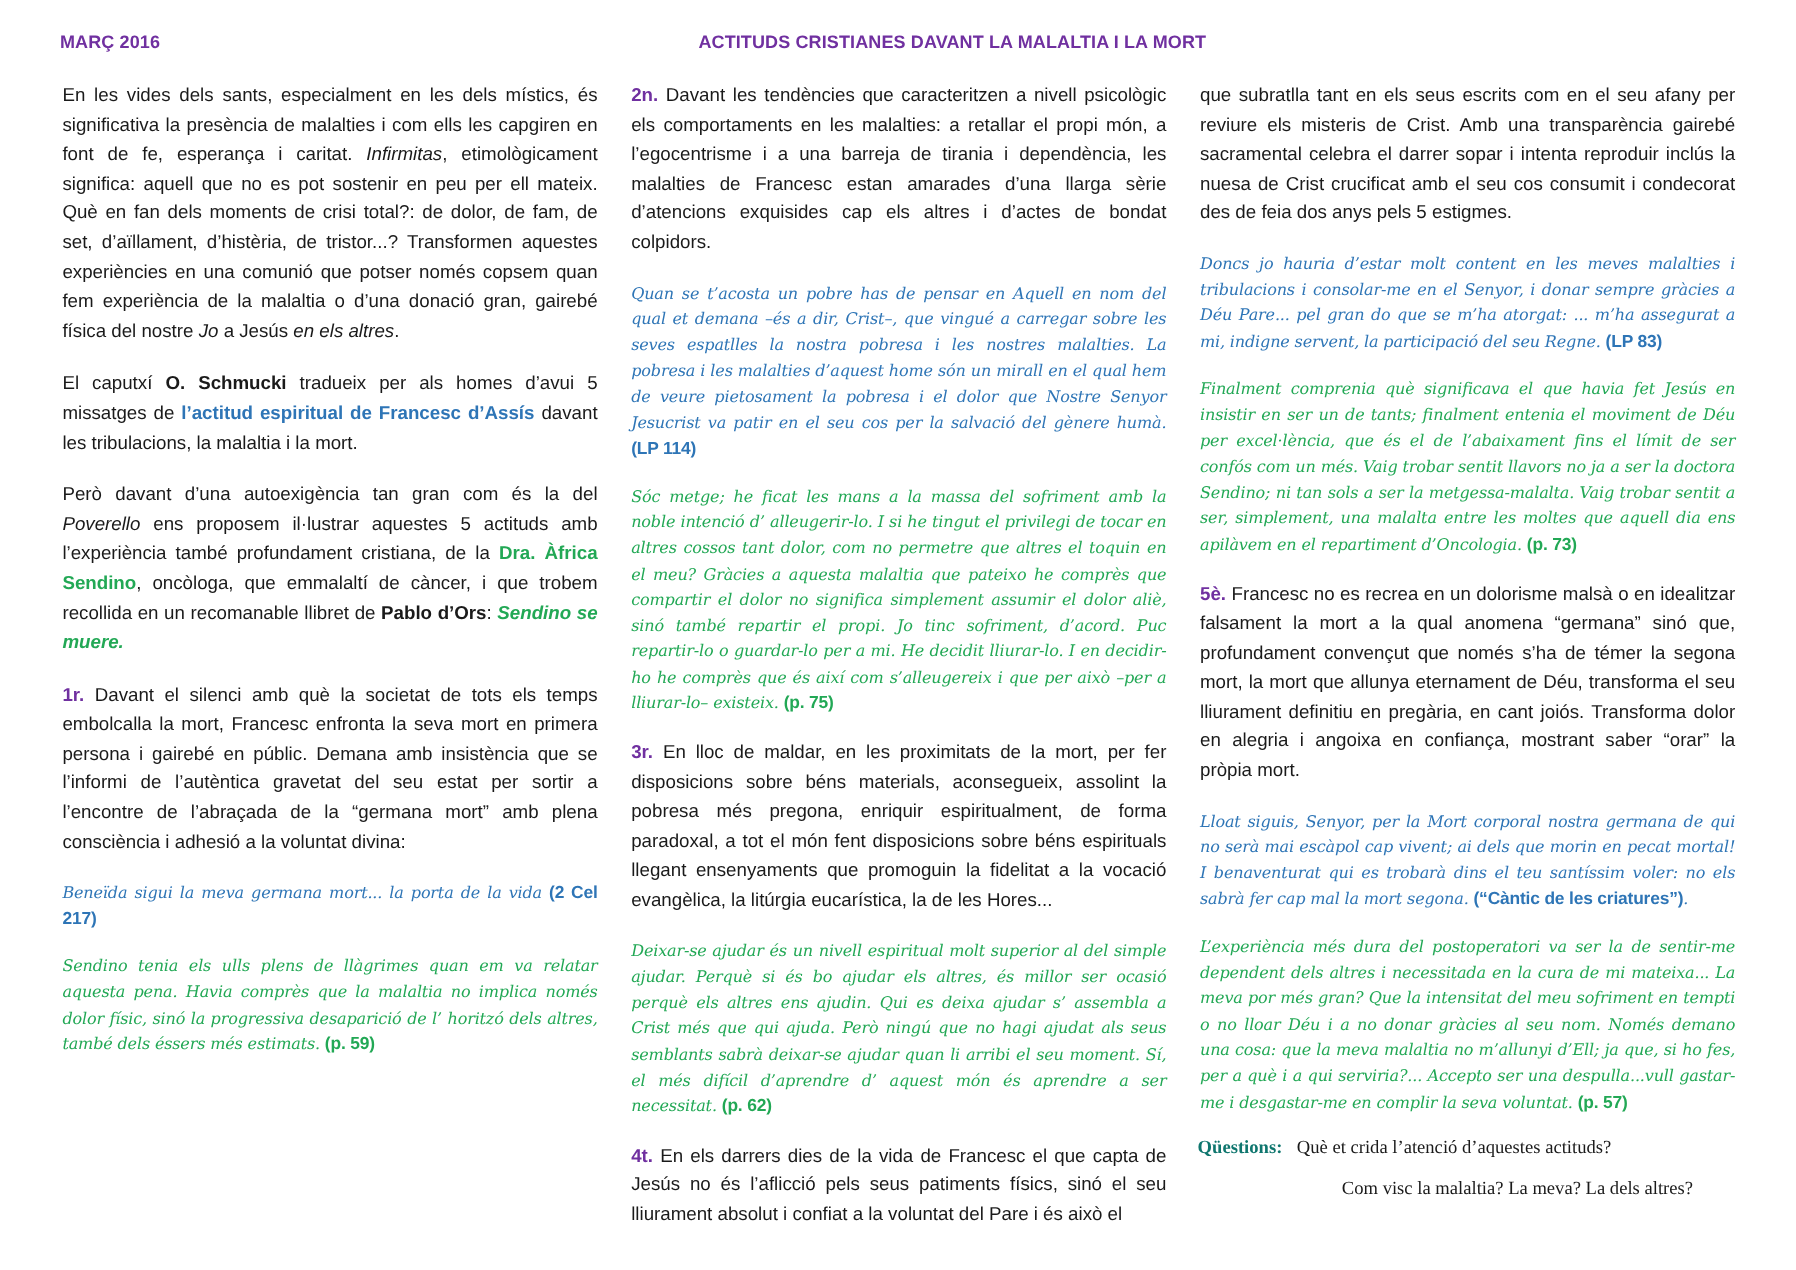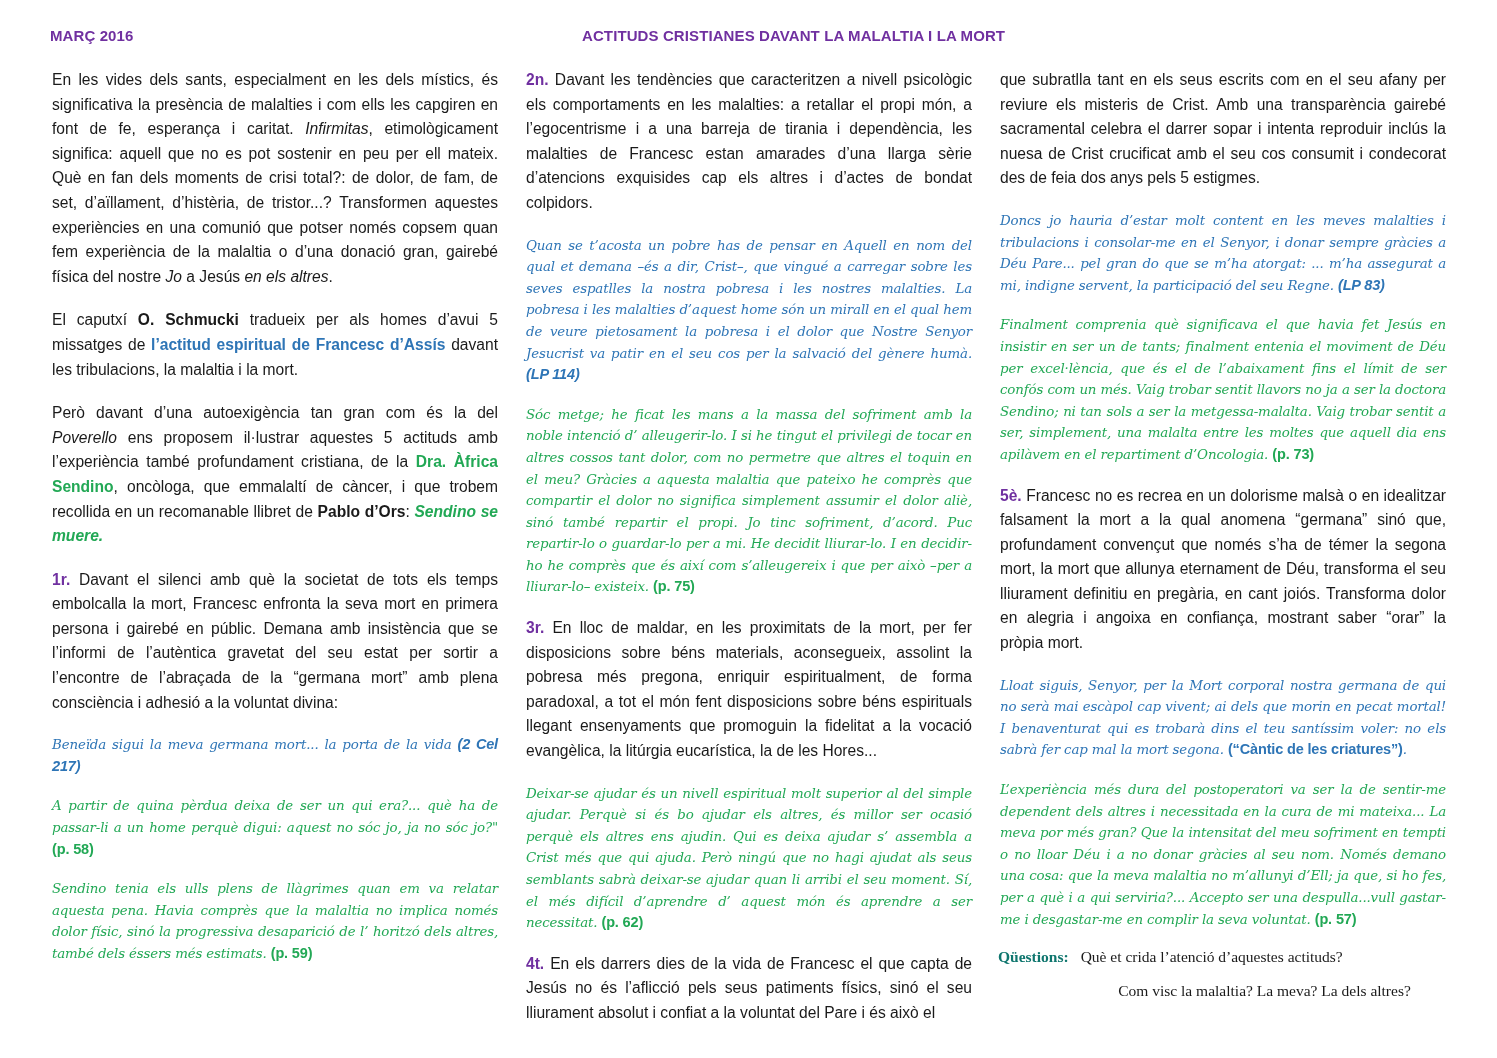--- a/index.html
+++ b/index.html
@@ -12,21 +12,21 @@
   .hdr-center { left: 538px; margin-left: 44px; }
   .col { position: absolute; top: 68px; width: 448px; font-size: 15.6px; }
   .col1 { left: 50px; }
   .col2 { left: 524px; }
   .col3 { left: 998px; }
   p { margin: 0 0 19px 2px; text-align: justify; line-height: 24.6px; }
   p.q { font-family: "DejaVu Serif", serif; font-style: italic; font-size: 13.4px; line-height: 21.6px; margin-bottom: 18px; letter-spacing: -0.15px; }
   p.q.blue { color: #2e75b6; }
   p.q.green { color: #22a855; }
   .ref { font-family: "Liberation Sans", sans-serif; font-style: normal; font-weight: bold; font-size: 14.5px; }
-  .ref.it { font-style: italic; }
+  .ref.it { }
   .num { color: #7030a0; font-weight: bold; }
   .blue-b { color: #2e75b6; font-weight: bold; }
   .green-b { color: #22a855; font-weight: bold; }
   .green-bi { color: #22a855; font-weight: bold; font-style: italic; }
   b { font-weight: bold; }
   i { font-style: italic; }
   .questions { font-family: "Liberation Serif", serif; font-size: 15.5px; margin-top: 2px; }
   .questions .qlabel { font-weight: bold; color: #0f766e; margin-right: 12px; }
   .questions .q2 { display: block; margin-top: 16px; margin-left: 85px; text-align: center; }
 </style>
@@ -40,21 +40,20 @@
   <p><span>En les vides dels sants, especialment en les dels místics, és significativa la presència de malalties i com ells les capgiren en font de fe, esperança i caritat. </span><i>Infirmitas</i><span>, etimològicament significa: aquell que no es pot sostenir en peu per ell mateix. Què en fan dels moments de crisi total?: de dolor, de fam, de set, d’aïllament, d’histèria, de tristor...? Transformen aquestes experiències en una comunió que potser només copsem quan fem experiència de la malaltia o d’una donació gran, gairebé física del nostre </span><i>Jo</i><span> a Jesús </span><i>en els altres</i><span>.</span></p>
 
   <p><span>El caputxí </span><b>O. Schmucki</b><span> tradueix per als homes d’avui 5 missatges de </span><span class="blue-b">l’actitud espiritual de Francesc d’Assís</span><span> davant les tribulacions, la malaltia i la mort.</span></p>
 
   <p><span>Però davant d’una autoexigència tan gran com és la del </span><i>Poverello</i><span> ens proposem il·lustrar aquestes 5 actituds amb l’experiència també profundament cristiana, de la </span><span class="green-b">Dra. Àfrica Sendino</span><span>, oncòloga, que emmalaltí de càncer, i que trobem recollida en un recomanable llibret de </span><b>Pablo d’Ors</b><span>: </span><span class="green-bi">Sendino se muere.</span></p>
 
   <p><span class="num">1r.</span><span> Davant el silenci amb què la societat de tots els temps embolcalla la mort, Francesc enfronta la seva mort en primera persona i gairebé en públic. Demana amb insistència que se l’informi de l’autèntica gravetat del seu estat per sortir a l’encontre de l’abraçada de la “germana mort” amb plena consciència i adhesió a la voluntat divina:</span></p>
 
   <p class="q blue"><span>Beneïda sigui la meva germana mort... la porta de la vida </span><span class="ref it">(2 Cel 217)</span></p>
 
-  <p class="q green"><span>A partir de quina pèrdua deixa de ser un qui era?... què ha de passar-li a un home perquè digui: aquest no sóc jo, ja no sóc jo?" </span><span class="ref">(p. 58)</span></p>
 
   <p class="q green"><span>Sendino tenia els ulls plens de llàgrimes quan em va relatar aquesta pena. Havia comprès que la malaltia no implica només dolor físic, sinó la progressiva desaparició de l’ horitzó dels altres, també dels éssers més estimats. </span><span class="ref">(p. 59)</span></p>
 </div>
 
 <div class="col col2">
   <p><span class="num">2n.</span><span> Davant les tendències que caracteritzen a nivell psicològic els comportaments en les malalties: a retallar el propi món, a l’egocentrisme i a una barreja de tirania i dependència, les malalties de Francesc estan amarades d’una llarga sèrie d’atencions exquisides cap els altres i d’actes de bondat colpidors.</span></p>
 
   <p class="q blue"><span>Quan se t’acosta un pobre has de pensar en Aquell en nom del qual et demana –és a dir, Crist–, que vingué a carregar sobre les seves espatlles la nostra pobresa i les nostres malalties. La pobresa i les malalties d’aquest home són un mirall en el qual hem de veure pietosament la pobresa i el dolor que Nostre Senyor Jesucrist va patir en el seu cos per la salvació del gènere humà. </span><span class="ref it">(LP 114)</span></p>
 
   <p class="q green"><span>Sóc metge; he ficat les mans a la massa del sofriment amb la noble intenció d’ alleugerir-lo. I si he tingut el privilegi de tocar en altres cossos tant dolor, com no permetre que altres el toquin en el meu? Gràcies a aquesta malaltia que pateixo he comprès que compartir el dolor no significa simplement assumir el dolor aliè, sinó també repartir el propi. Jo tinc sofriment, d’acord. Puc repartir-lo o guardar-lo per a mi. He decidit lliurar-lo. I en decidir-ho he comprès que és així com s’alleugereix i que per això –per a lliurar-lo– existeix. </span><span class="ref">(p. 75)</span></p>

